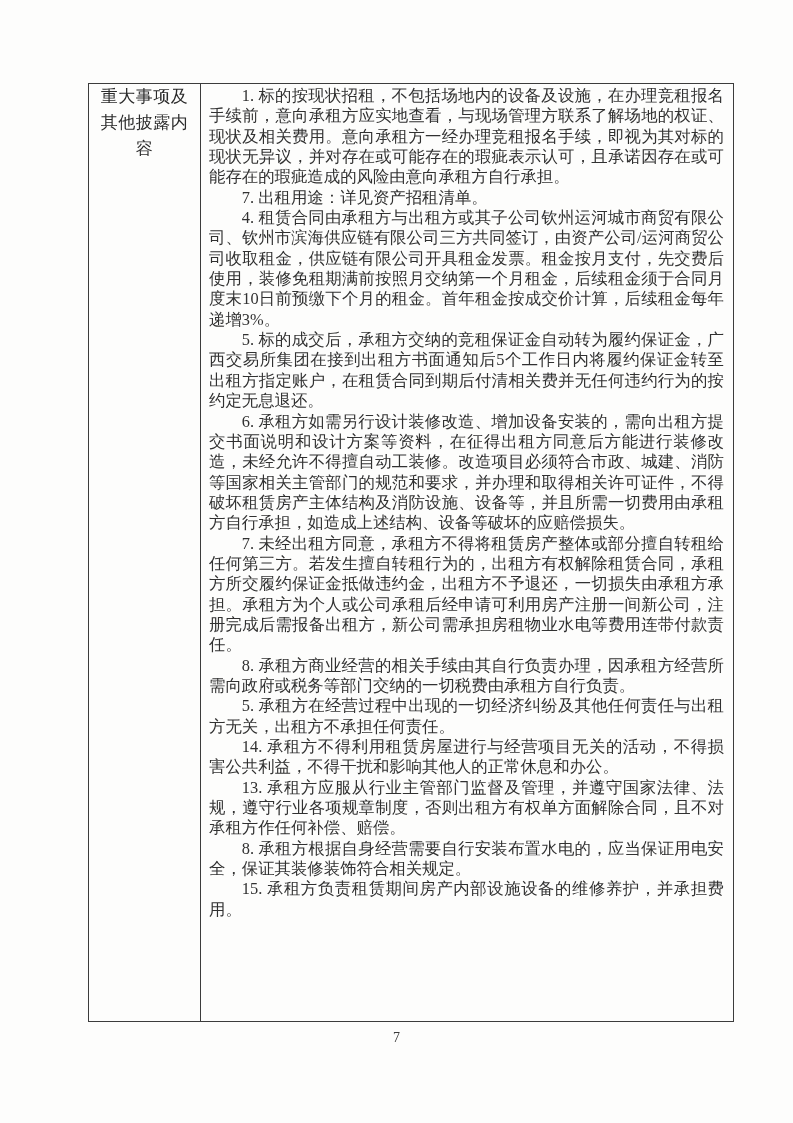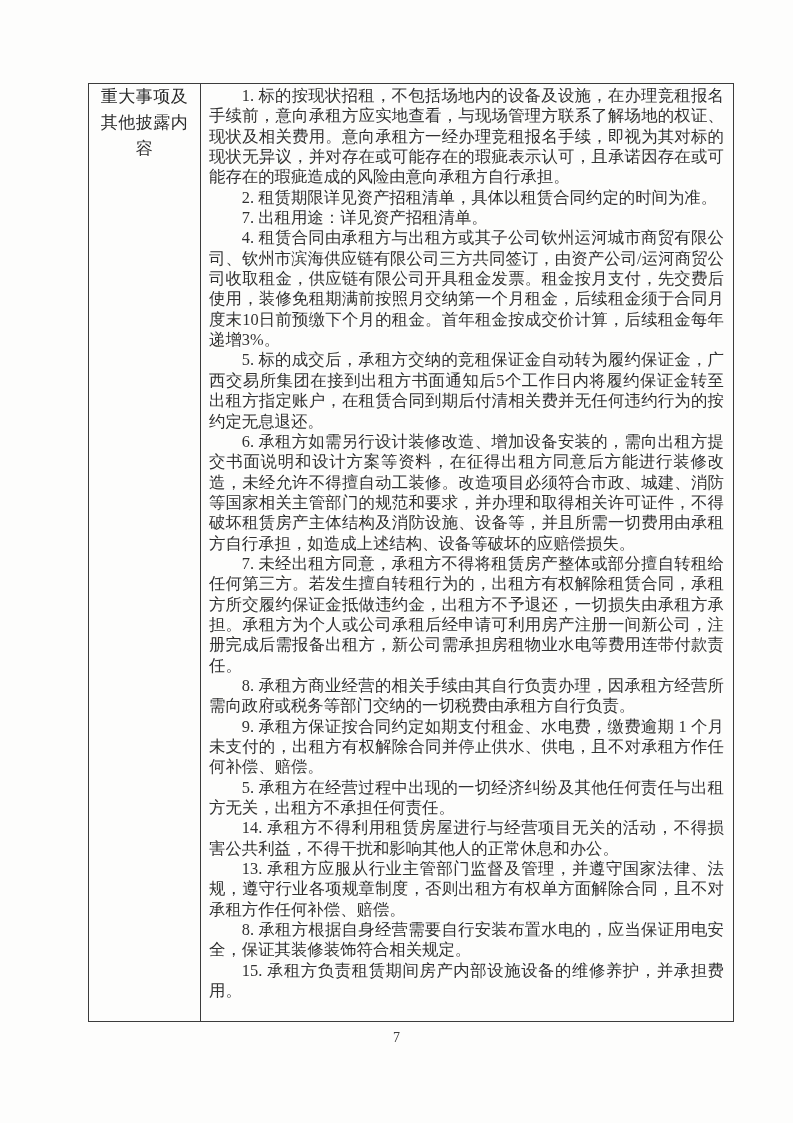--- a/index.html
+++ b/index.html
@@ -74,28 +74,26 @@
 <div class="page">
 
   <div class="doc-table">
 
     <div class="label-cell">
       <div class="label-text">重大事项及其他披露内容</div>
     </div>
 
     <div class="content-cell">
       <p>1. 标的按现状招租，不包括场地内的设备及设施，在办理竞租报名手续前，意向承租方应实地查看，与现场管理方联系了解场地的权证、现状及相关费用。意向承租方一经办理竞租报名手续，即视为其对标的现状无异议，并对存在或可能存在的瑕疵表示认可，且承诺因存在或可能存在的瑕疵造成的风险由意向承租方自行承担。</p>
-      <p>2. 租赁期限详见资产招租清单，具体以租赁合同约定的时间为准。</p>
       <p>7. 出租用途：详见资产招租清单。</p>
       <p>4. 租赁合同由承租方与出租方或其子公司钦州运河城市商贸有限公司、钦州市滨海供应链有限公司三方共同签订，由资产公司/运河商贸公司收取租金，供应链有限公司开具租金发票。租金按月支付，先交费后使用，装修免租期满前按照月交纳第一个月租金，后续租金须于合同月度末10日前预缴下个月的租金。首年租金按成交价计算，后续租金每年递增3%。</p>
       <p>5. 标的成交后，承租方交纳的竞租保证金自动转为履约保证金，广西交易所集团在接到出租方书面通知后5个工作日内将履约保证金转至出租方指定账户，在租赁合同到期后付清相关费并无任何违约行为的按约定无息退还。</p>
       <p>6. 承租方如需另行设计装修改造、增加设备安装的，需向出租方提交书面说明和设计方案等资料，在征得出租方同意后方能进行装修改造，未经允许不得擅自动工装修。改造项目必须符合市政、城建、消防等国家相关主管部门的规范和要求，并办理和取得相关许可证件，不得破坏租赁房产主体结构及消防设施、设备等，并且所需一切费用由承租方自行承担，如造成上述结构、设备等破坏的应赔偿损失。</p>
       <p>7. 未经出租方同意，承租方不得将租赁房产整体或部分擅自转租给任何第三方。若发生擅自转租行为的，出租方有权解除租赁合同，承租方所交履约保证金抵做违约金，出租方不予退还，一切损失由承租方承担。承租方为个人或公司承租后经申请可利用房产注册一间新公司，注册完成后需报备出租方，新公司需承担房租物业水电等费用连带付款责任。</p>
       <p>8. 承租方商业经营的相关手续由其自行负责办理，因承租方经营所需向政府或税务等部门交纳的一切税费由承租方自行负责。</p>
-      <p>9. 承租方保证按合同约定如期支付租金、水电费，缴费逾期 1 个月未支付的，出租方有权解除合同并停止供水、供电，且不对承租方作任何补偿、赔偿。</p>
       <p>5. 承租方在经营过程中出现的一切经济纠纷及其他任何责任与出租方无关，出租方不承担任何责任。</p>
       <p>14. 承租方不得利用租赁房屋进行与经营项目无关的活动，不得损害公共利益，不得干扰和影响其他人的正常休息和办公。</p>
       <p>13. 承租方应服从行业主管部门监督及管理，并遵守国家法律、法规，遵守行业各项规章制度，否则出租方有权单方面解除合同，且不对承租方作任何补偿、赔偿。</p>
       <p>8. 承租方根据自身经营需要自行安装布置水电的，应当保证用电安全，保证其装修装饰符合相关规定。</p>
       <p>15. 承租方负责租赁期间房产内部设施设备的维修养护，并承担费用。</p>
     </div>
 
   </div>
 
   <div class="page-number">7</div>

